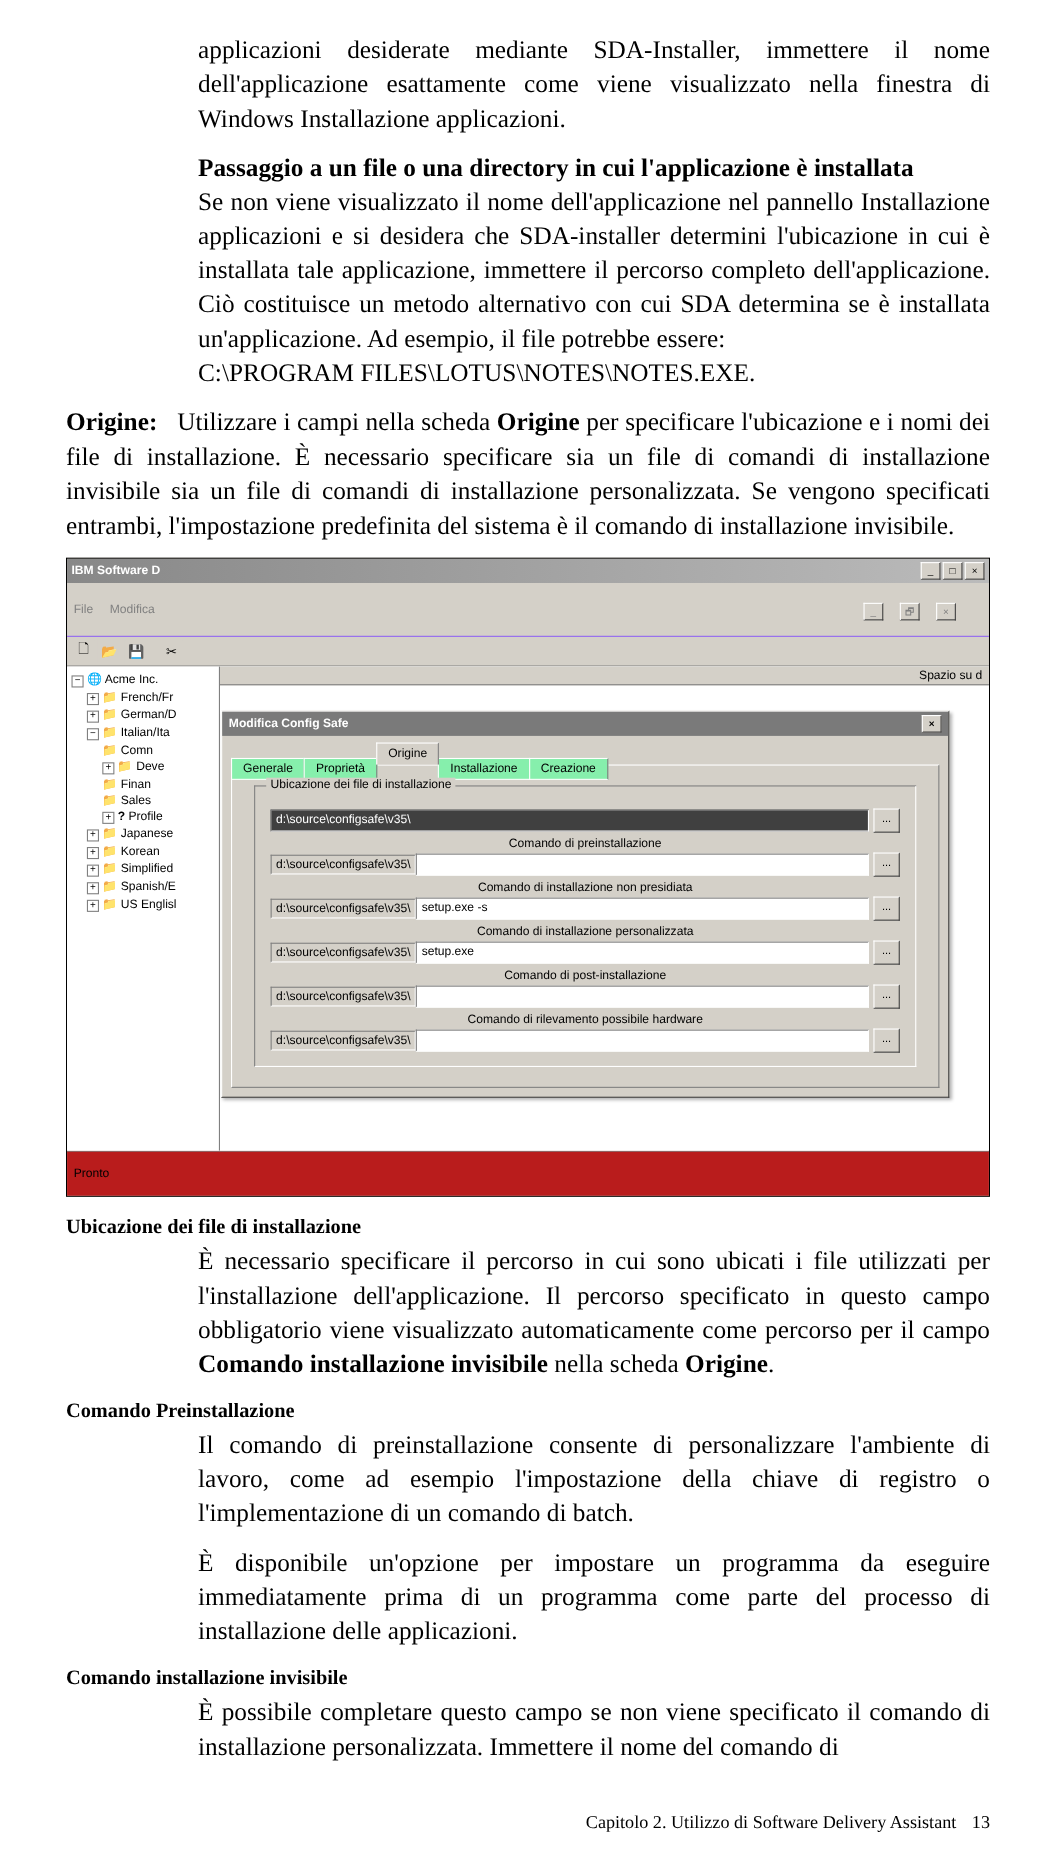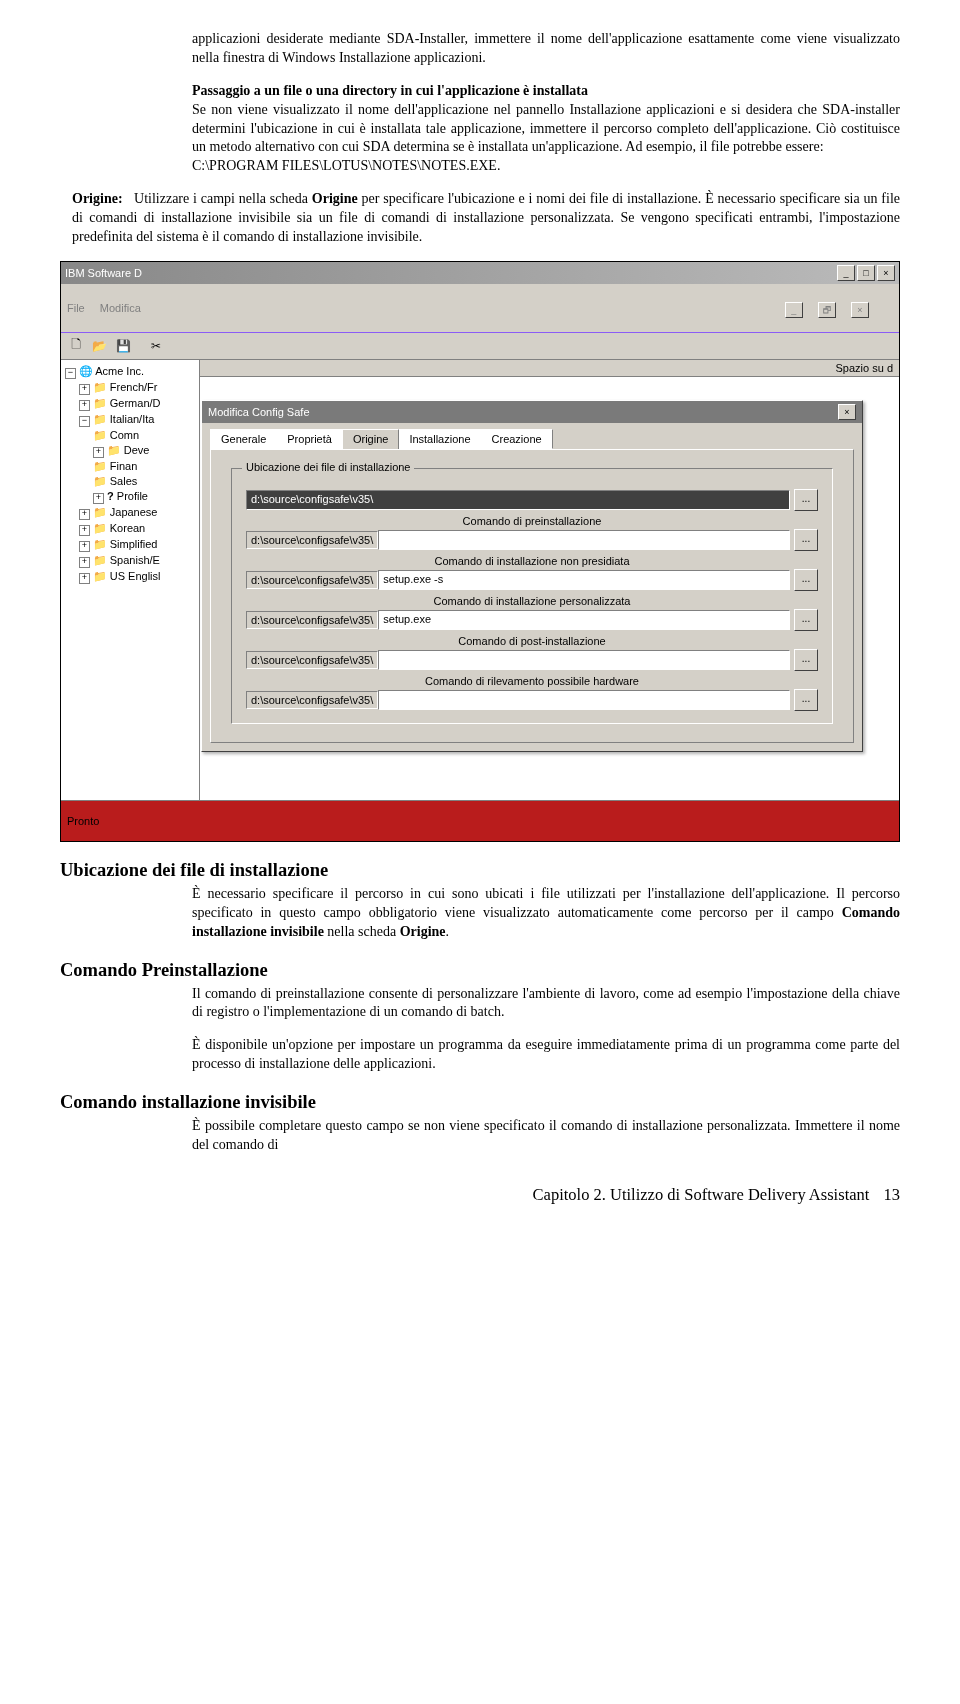--- a/index.html
+++ b/index.html
@@ -1,57 +1,57 @@
 <!DOCTYPE html>
 <html><head>
 <meta charset="utf-8">
 <style>
 html,body{margin:0;padding:0;background:#fff;font-family:Georgia,'Times New Roman',serif;color:#000}
 .page{width:960px;margin:0 auto;padding:30px 60px 24px 60px;box-sizing:border-box}
-.body-text{font-size:14px;line-height:1.35;margin:0 0 14px 12px;text-align:justify}
+.body-text{font-size:23px;line-height:1.35;margin:0 0 14px 0;text-align:justify}
 .indent{padding-left:120px}
 .bold{font-weight:bold}
 .term{font-weight:bold;font-size:18.5px;margin:18px 0 4px 0}
 .screenshot-wrap{margin:10px 0 18px 0}
 .win{border:1px solid #000;background:#d4d0c8;font-family:Tahoma,Arial,sans-serif;font-size:11px;color:#000;position:relative}
 .titlebar{background:linear-gradient(to right,#888,#bbb);color:#fff;padding:2px 4px;display:flex;align-items:center;justify-content:space-between;font-size:11px;height:18px}
-.titlebar .ttl{font-weight:normal}
+.titlebar .ttl{font-weight:bold}
 .winbtns{display:flex;gap:2px}
 .winbtn{width:16px;height:14px;background:#d4d0c8;border:1px solid #fff;border-right-color:#404040;border-bottom-color:#404040;font-size:9px;line-height:14px;text-align:center;font-family:Arial;color:#000}
 .menubar{background:#d4d0c8;padding:18px 6px;font-size:11px;border-bottom:1px solid #8b5cf6}
 .menubar span{margin-right:12px;color:#808080}
 .toolbar{background:#d4d0c8;padding:2px 4px;border-bottom:1px solid #808080;display:flex;gap:2px}
 .tbtn{width:20px;height:20px;border:1px solid #d4d0c8;display:flex;align-items:center;justify-content:center;font-size:12px}
 .ibm-body{display:flex;background:#fff;height:440px;position:relative}
 .tree{width:130px;background:#fff;border-right:1px solid #808080;padding:4px;font-size:11px;overflow:hidden}
 .tree-item{white-space:nowrap;padding:1px 0}
 .tree-exp{display:inline-block;width:9px;height:9px;border:1px solid #808080;text-align:center;line-height:7px;font-size:9px;margin-right:3px}
 .tree .d1{padding-left:14px}
 .tree .d2{padding-left:28px}
 .rightcol{flex:1;background:#fff;position:relative}
 .rhead{background:#d4d0c8;padding:2px 6px;text-align:right;font-size:11px;border-bottom:1px solid #808080}
 .dialog{position:absolute;left:140px;top:40px;width:660px;background:#d4d0c8;border:1px solid #fff;border-right:1px solid #404040;border-bottom:1px solid #404040;box-shadow:2px 2px 3px rgba(0,0,0,.3)}
-.dlg-title{background:#7a7a7a;color:#fff;padding:3px 6px;display:flex;justify-content:space-between;align-items:center;font-size:11px;font-weight:normal}
+.dlg-title{background:#7a7a7a;color:#fff;padding:3px 6px;display:flex;justify-content:space-between;align-items:center;font-size:11px;font-weight:bold}
 .tabs{display:flex;padding:6px 8px 0 8px;font-size:11px}
 .tab{background:#d4d0c8;border:1px solid #fff;border-right-color:#808080;border-bottom:none;padding:3px 10px;margin-right:-1px;position:relative}
-.tab.inactive{top:0;background:#ffffff;border-bottom:1px solid #fff}
+.tab.inactive{top:14px;background:#86efac;border-bottom:1px solid #fff}
 .tab.active{z-index:2;background:#d4d0c8}
 .tabbody{margin:0 8px 8px 8px;border:1px solid #fff;border-top-color:#fff;border-left-color:#fff;border-right-color:#808080;border-bottom-color:#808080;padding:18px 20px 10px 20px;background:#d4d0c8}
 .group{border:1px solid #808080;border-right-color:#fff;border-bottom-color:#fff;padding:20px 14px 8px 14px;position:relative;margin-bottom:8px}
 .group-label{position:absolute;top:-8px;left:10px;background:#d4d0c8;padding:0 4px;font-size:11px}
 .fldrow{display:flex;align-items:center;margin-bottom:4px}
 .fld-label{text-align:center;font-size:11px;margin-bottom:2px}
 .pathbox{font-size:11px;padding:2px 4px;background:#d4d0c8;border:1px solid #808080;border-right-color:#fff;border-bottom-color:#fff;display:inline-block}
 .input{background:#fff;border:1px solid #808080;border-right-color:#fff;border-bottom-color:#fff;padding:2px 4px;font-size:11px;height:14px}
 .input.dark{background:#404040;color:#fff}
 .browsebtn{width:22px;height:20px;background:#d4d0c8;border:1px solid #fff;border-right-color:#404040;border-bottom-color:#404040;margin-left:4px;text-align:center;font-size:10px;line-height:18px}
 .btnrow{display:flex;justify-content:flex-end;gap:8px;padding:6px 10px}
 .dlgbtn{width:74px;height:22px;background:#d4d0c8;border:1px solid #fff;border-right-color:#404040;border-bottom-color:#404040;font-size:11px;text-align:center;line-height:20px}
 .statusbar{background:#b91c1c;border-top:1px solid #808080;padding:14px 6px;font-size:11px}
-.footer{text-align:right;font-size:16.5px;margin-top:30px}
+.footer{text-align:right;font-size:16.5px;margin-top:44px}
 .footer .pnum{font-weight:normal;margin-left:10px}
 </style>
 </head>
 <body>
 
 <div class="page">
 
 <p class="body-text indent">applicazioni desiderate mediante SDA-Installer, immettere il nome dell'applicazione esattamente come viene visualizzato nella finestra di Windows Installazione applicazioni.</p>
 
 <p class="body-text indent">

